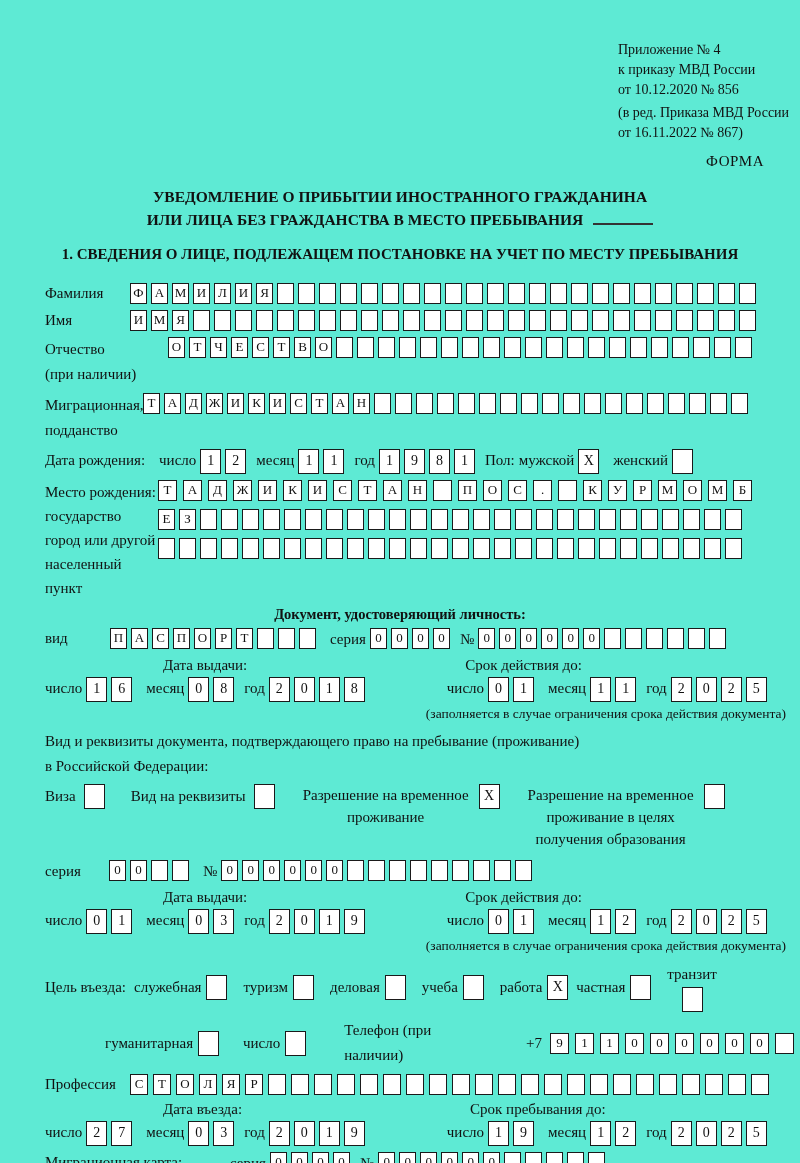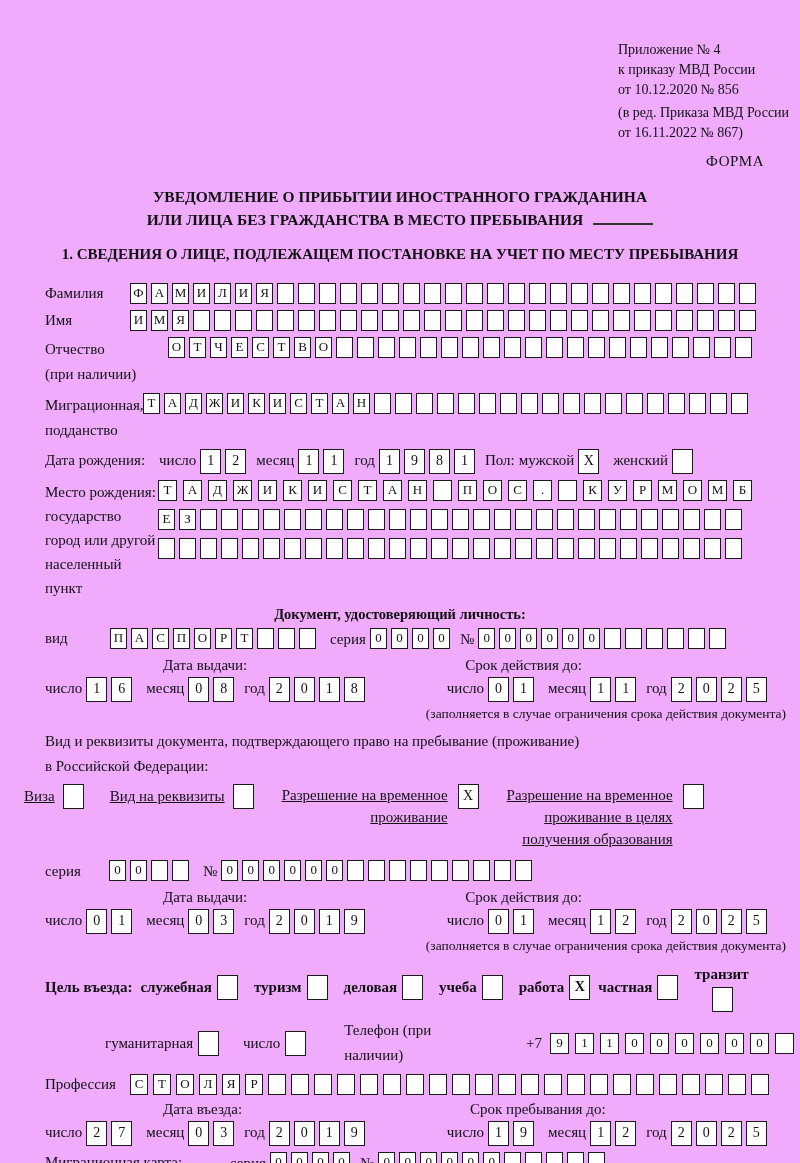--- a/index.html
+++ b/index.html
@@ -1,16 +1,16 @@
 <!DOCTYPE html>
 <html><head>
 <meta charset="utf-8">
 <style>
   html,body{margin:0;padding:0;background:#fff;}
-  .page{position:relative;width:800px;height:1163px;background:#f0abfc;overflow:hidden;
+  .page{position:relative;width:800px;height:1163px;background:#5eead4;overflow:hidden;
         font-family:"Liberation Serif","DejaVu Serif",serif;color:#111;font-size:15px;}
   .hdr{margin:40px 0 0 618px;line-height:20px;font-size:14px;}
   .hdr .gap{margin-top:3px;}
   .forma{margin:10px 36px 0 0;text-align:right;font-weight:normal;font-size:15px;letter-spacing:.5px;}
   .title{margin-top:15px;text-align:center;font-weight:bold;font-size:15.5px;line-height:23px;}
   .blank-line{display:inline-block;width:60px;border-bottom:2px solid #333;height:12px;margin-left:10px;}
   .sec{margin-top:15px;text-align:center;font-weight:bold;font-size:15px;}
   .row{display:flex;align-items:flex-start;padding-left:45px;margin-bottom:6px;}
   .first{margin-top:20px;}
   .lbl{line-height:21px;flex:0 0 auto;}
@@ -25,24 +25,24 @@
   .wide2 .cell{width:18px;margin-right:5px;}
   .big .cell{width:21px;height:25px;line-height:21px;font-size:14px;}
   .cellrows .cells{display:block;margin-bottom:8px;}
   .dh{display:flex;padding-left:163px;margin-bottom:3px;font-size:15px;}
   .dh .dh2{margin-left:218px;}
   .dh .dh3{margin-left:190px;}
   .minilbl{line-height:23px;margin-right:4px;}
   .ml10{margin-left:10px;} .ml6{margin-left:6px;} .mlbig{margin-left:78px;}
   .cap{font-size:13.5px;text-align:right;padding-right:14px;margin:-2px 0 8px 0;}
   .plain{padding-left:45px;line-height:23px;margin-bottom:2px;}
-  .cbrow{display:flex;align-items:flex-start;padding-left:24px;margin:6px 0 10px 0;text-decoration:underline;}
+  .cbrow{display:flex;align-items:flex-start;padding-left:45px;margin:6px 0 10px 0;}
   .opt{display:flex;align-items:flex-start;}
   .optlbl{line-height:25px;margin-right:8px;}
-  .optlines{display:flex;flex-direction:column;text-align:right;line-height:22px;margin-right:10px;}
+  .optlines{display:flex;flex-direction:column;text-align:center;line-height:22px;margin-right:10px;}
   .popt{display:flex;align-items:center;}
   .popt .optlbl{line-height:25px;margin-right:5px;}
   .note-center{text-align:center;font-size:13.5px;margin-top:2px;}
 </style>
 </head>
 <body>
 
 <div class="page">
 
   <div class="hdr">
@@ -201,21 +201,21 @@
     <span class="minilbl mlbig">число</span>
     <span class="cells big"><span class="cell">0</span><span class="cell">1</span></span>
     <span class="minilbl ml10">месяц</span>
     <span class="cells big"><span class="cell">1</span><span class="cell">2</span></span>
     <span class="minilbl ml6">год</span>
     <span class="cells big"><span class="cell">2</span><span class="cell">0</span><span class="cell">2</span><span class="cell">5</span></span>
   </div>
 
   <div class="cap">(заполняется в случае ограничения срока действия документа)</div>
 
-  <div class="row" style="align-items:center;font-weight:bold;">
+  <div class="row" style="align-items:center;">
     <span class="optlbl">Цель въезда:</span>
     <span class="popt">
         <span class="optlbl">служебная</span>
         <span class="cells big"><span class="cell"></span></span>
       </span>
     <span class="popt" style="margin-left:12px;">
         <span class="optlbl">туризм</span>
         <span class="cells big"><span class="cell"></span></span>
       </span>
     <span class="popt" style="margin-left:12px;">

